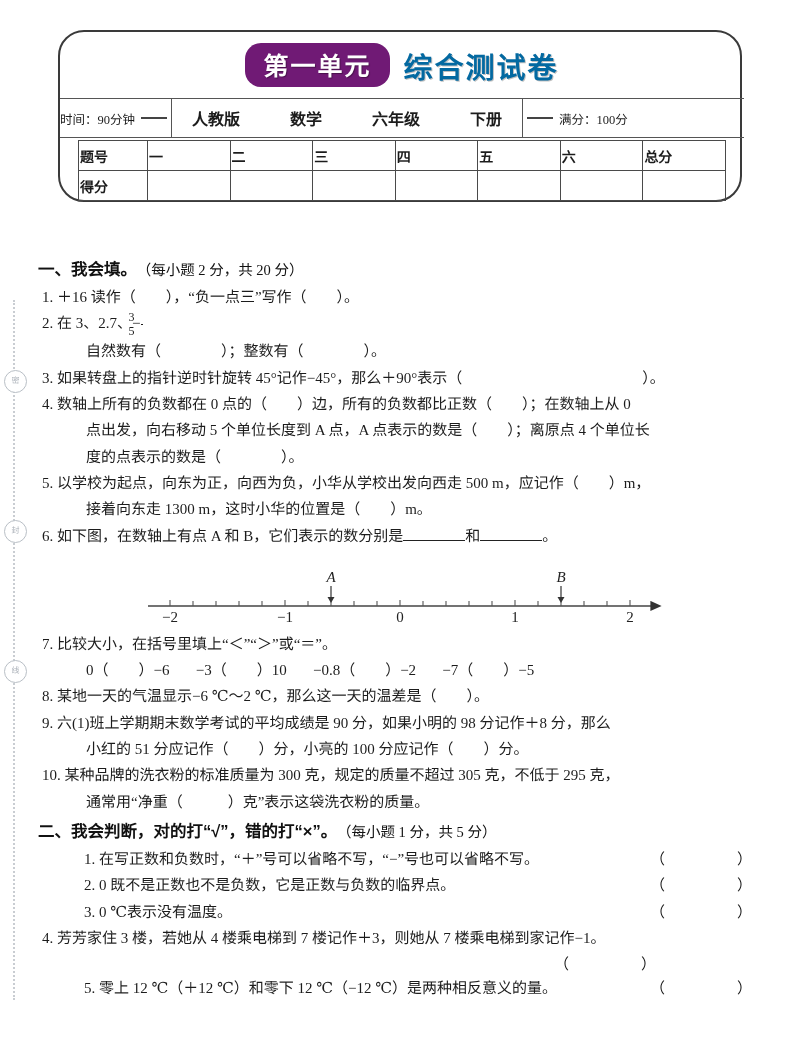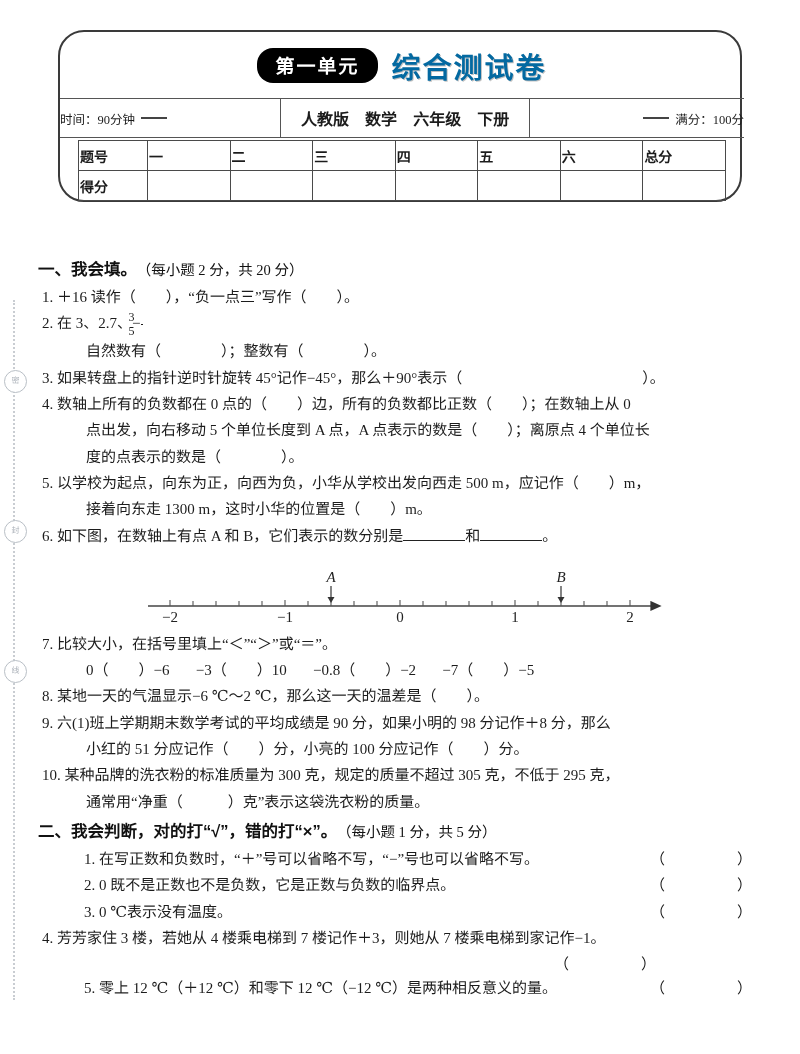--- a/index.html
+++ b/index.html
@@ -33,44 +33,44 @@
   .header-card{
     position:absolute;left:58px;top:30px;width:684px;height:172px;
     border:2px solid #3a3a3a;border-radius:26px;
     box-sizing:border-box;background:#fff;
   }
   .title-row{
     position:absolute;left:0;top:0;width:684px;height:66px;
     display:flex;align-items:center;justify-content:center;gap:14px;
   }
   .unit-badge{
-    background:#000000;color:#ffffff;
+    background:#701a75;color:#ffffff;
     border-radius:16px;
     padding:3px 18px 5px 18px;
-    font-size:19px;font-weight:bold;letter-spacing:2px;
+    font-size:25px;font-weight:bold;letter-spacing:2px;
     font-family:"Liberation Sans","DejaVu Sans",sans-serif;
     text-shadow:1px 1px 1px rgba(0,0,0,.35);
   }
   .main-title{
     font-size:29px;font-weight:bold;letter-spacing:2px;color:#0369a1;
     font-family:"Liberation Sans","DejaVu Sans",sans-serif;
     text-shadow:1px 1px 0 rgba(0,0,0,.25);
   }
 
   
   .info-strip{
     position:absolute;left:0;top:66px;width:684px;height:38px;
-    display:flex;align-items:center;justify-content:space-between;
+    display:flex;align-items:center;justify-content:flex-start;
     border-top:1.5px solid #555;border-bottom:1.5px solid #555;
     font-size:13px;
   }
   .info-side{display:flex;align-items:center;gap:6px;font-size:12.5px;}
   .rule{display:inline-block;width:26px;height:1.5px;background:#444;}
   .info-center{
-    display:flex;align-items:center;gap:16px;
+    display:flex;align-items:center;gap:50px;
     border-left:1.5px solid #555;border-right:1.5px solid #555;
     padding:2px 20px;margin:0 4px;height:100%;box-sizing:border-box;
     font-size:16px;font-weight:bold;
   }
 
   
   .score-table{
     position:absolute;left:18px;top:108px;width:648px;
     border-collapse:collapse;table-layout:fixed;
   }

